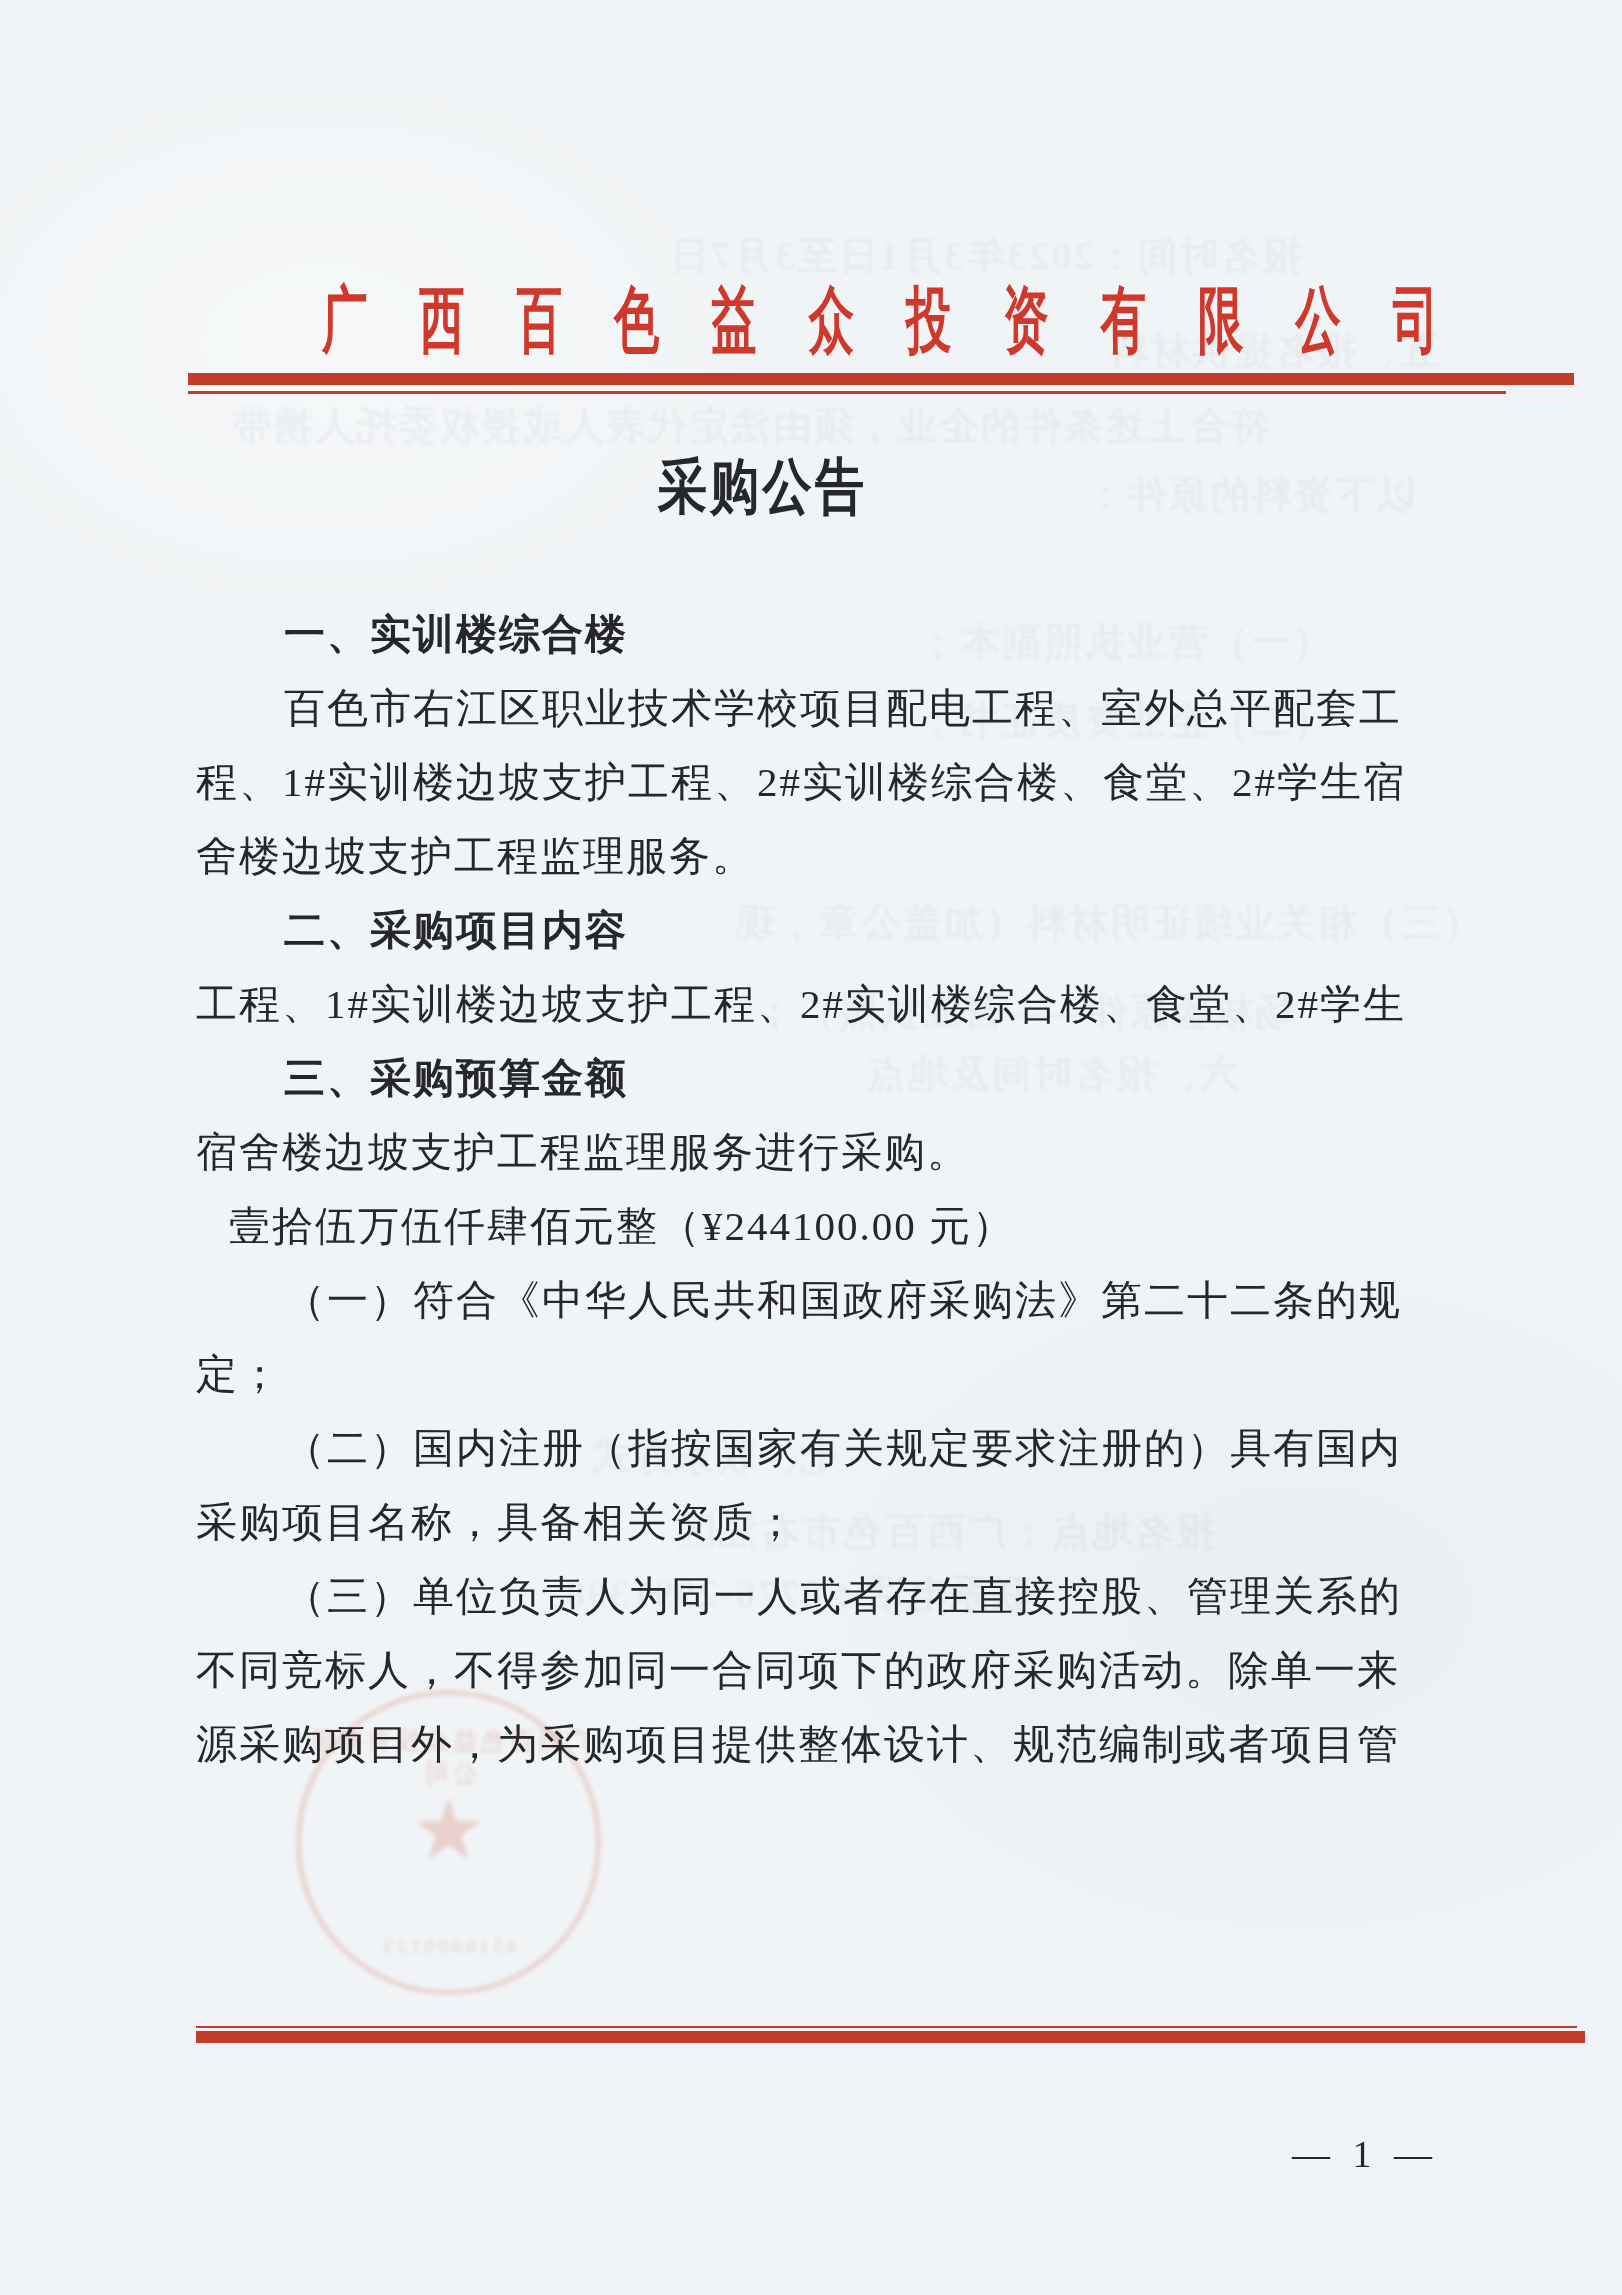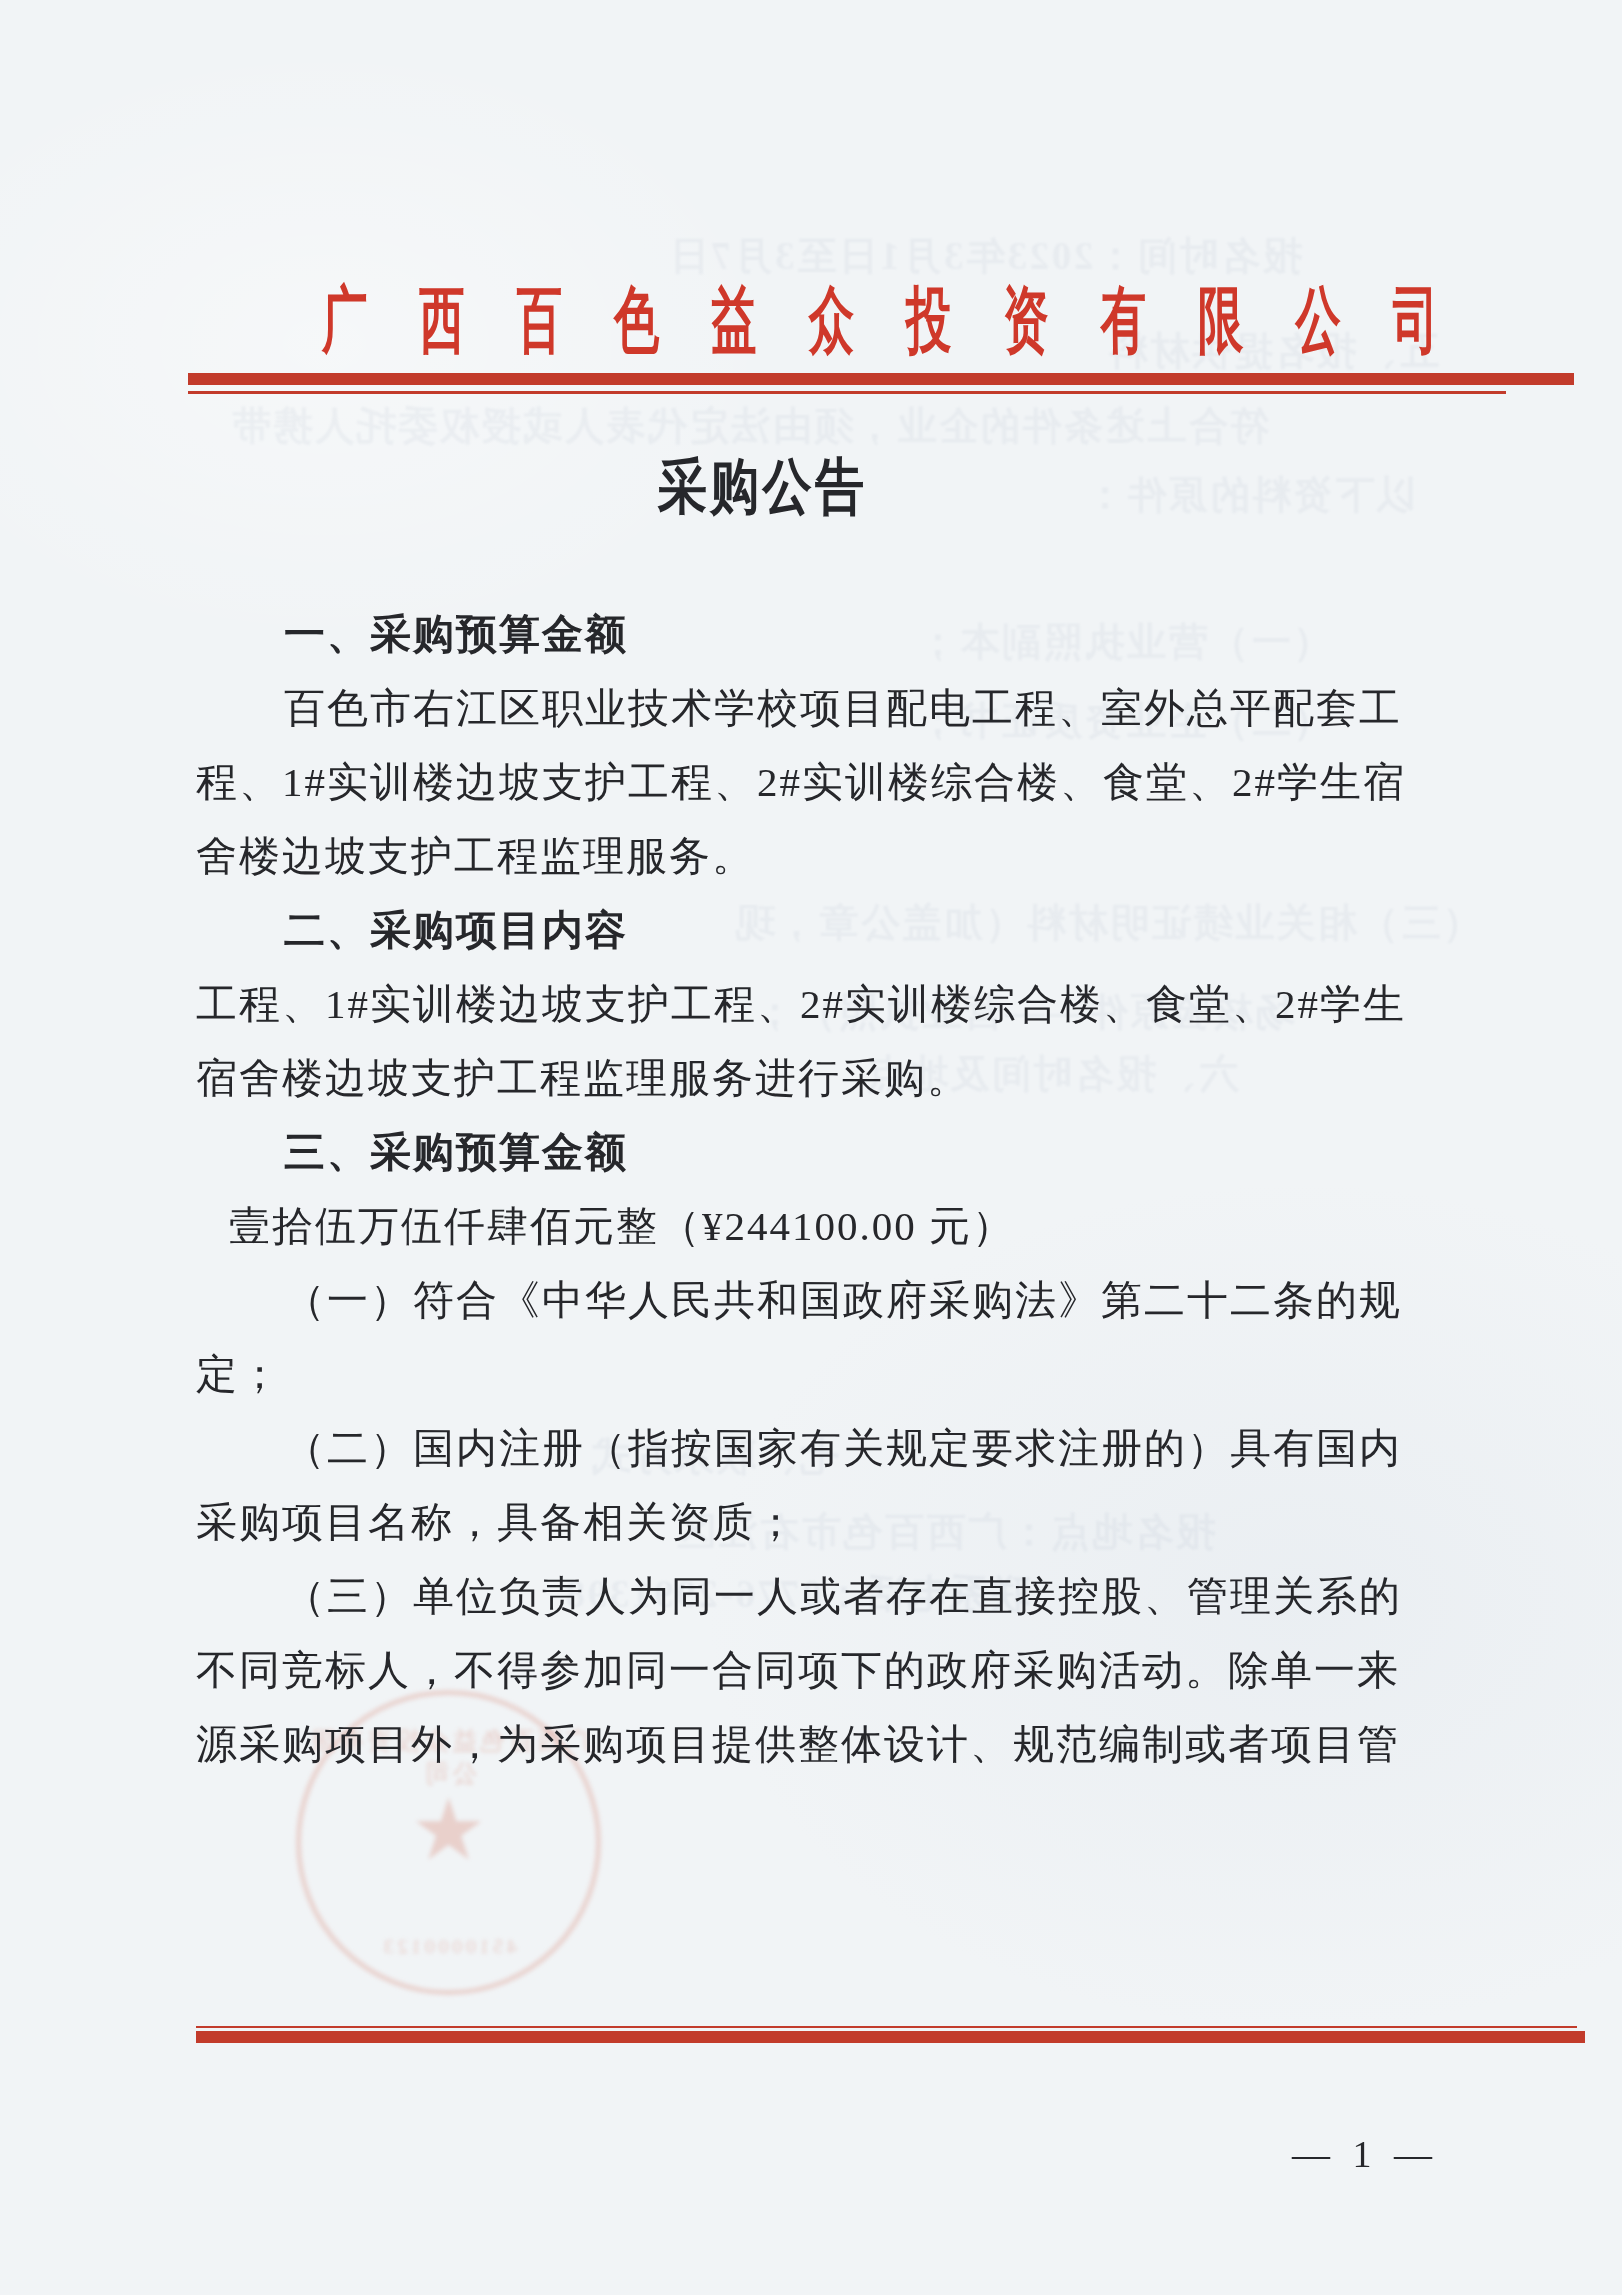--- a/index.html
+++ b/index.html
@@ -103,30 +103,30 @@
     <div class="seal-code">4510000123</div>
   </div>
 
   <div class="company-title">广西百色益众投资有限公司</div>
   <div class="rule rule-top-thick"></div>
   <div class="rule rule-top-thin"></div>
 
   <div class="doc-title">采购公告</div>
 
   <div class="body-text">
-    <div class="doc-line heading">一、采购预算金额</div>
+    <div class="doc-line heading">一、实训楼综合楼</div>
     <div class="doc-line indent">百色市右江区职业技术学校项目配电工程、室外总平配套工</div>
     <div class="doc-line">程、1#实训楼边坡支护工程、2#实训楼综合楼、食堂、2#学生宿</div>
     <div class="doc-line">舍楼边坡支护工程监理服务。</div>
 
     <div class="doc-line heading">二、采购项目内容</div>
     <div class="doc-line">工程、1#实训楼边坡支护工程、2#实训楼综合楼、食堂、2#学生</div>
+    <div class="doc-line heading">三、采购预算金额</div>
+
     <div class="doc-line">宿舍楼边坡支护工程监理服务进行采购。</div>
-
-    <div class="doc-line heading">三、采购预算金额</div>
     <div class="doc-line indent-sm">壹拾伍万伍仟肆佰元整（¥244100.00 元）</div>
 
     <div class="doc-line indent">（一）符合《中华人民共和国政府采购法》第二十二条的规</div>
     <div class="doc-line">定；</div>
     <div class="doc-line indent">（二）国内注册（指按国家有关规定要求注册的）具有国内</div>
     <div class="doc-line">采购项目名称，具备相关资质；</div>
     <div class="doc-line indent">（三）单位负责人为同一人或者存在直接控股、管理关系的</div>
     <div class="doc-line">不同竞标人，不得参加同一合同项下的政府采购活动。除单一来</div>
     <div class="doc-line">源采购项目外，为采购项目提供整体设计、规范编制或者项目管</div>
   </div>

